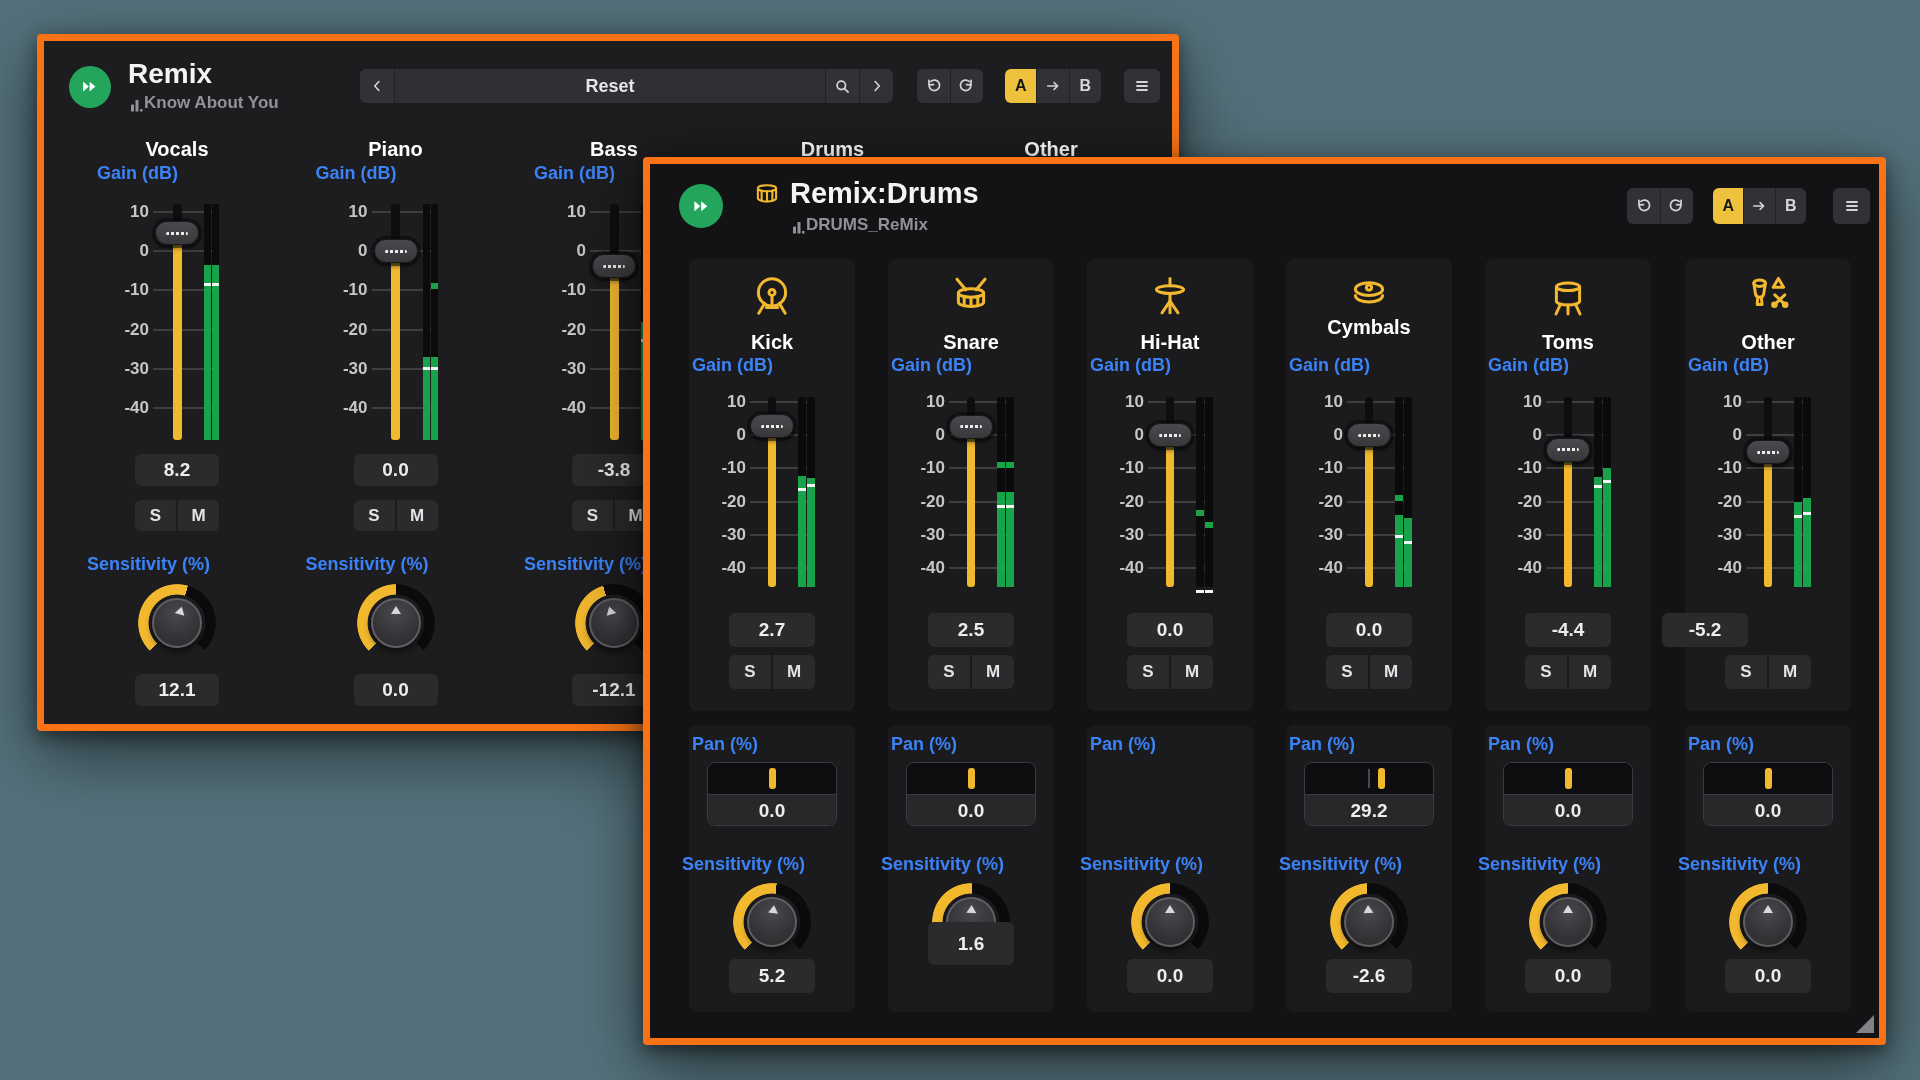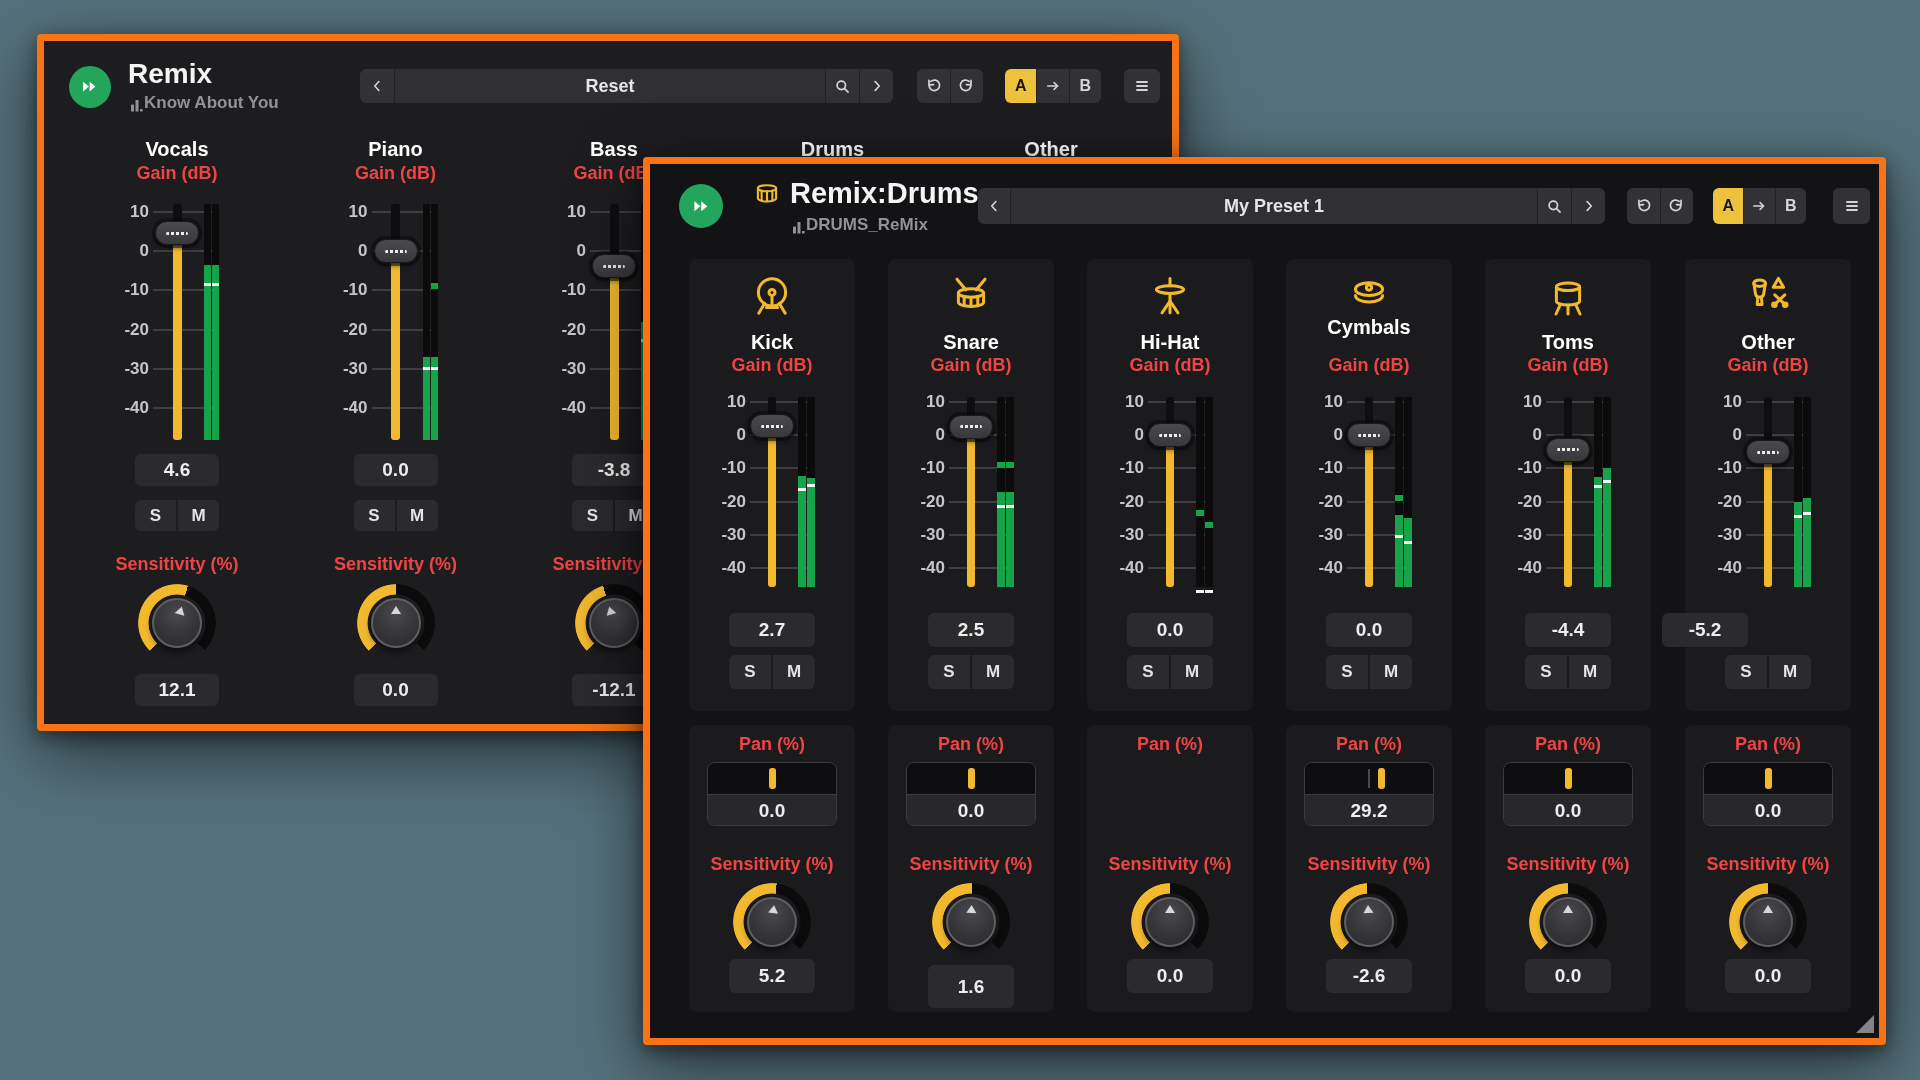--- a/index.html
+++ b/index.html
@@ -13,21 +13,21 @@
   .app-title{font-weight:bold;color:#f4f4f5;white-space:nowrap;}
   .app-sub{color:#929296;font-size:17px;font-weight:bold;display:flex;align-items:center;white-space:nowrap;}
   .tb-group{position:absolute;display:flex;background:#323236;border-radius:6px;overflow:hidden;}
   .tb-btn{display:flex;align-items:center;justify-content:center;color:#d6d6d8;}
   .tb-btn + .tb-btn, .tb-field + .tb-btn, .tb-btn + .tb-field{border-left:1px solid #222225;}
   .tb-field{flex:1;display:flex;align-items:center;justify-content:center;
             color:#e6e6e8;font-size:18px;font-weight:bold;background:#303034;}
   .tb-yellow{color:#161616 !important;font-weight:bold;}
   .ab-label{font-size:16px;font-weight:bold;}
   .ch-name{position:absolute;text-align:center;color:#ffffff;font-weight:bold;font-size:20px;}
-  .ch-sublabel{position:absolute;text-align:center;color:#ef4444;font-weight:bold;font-size:18px;}
+  .ch-sublabel{position:absolute;text-align:left;color:#3b82f6;font-weight:bold;font-size:18px;}
   .tick-label{position:absolute;text-align:right;color:#c6c6c8;font-weight:bold;font-size:17px;height:20px;line-height:20px;}
   .tick-line{position:absolute;height:2px;background:#3e3e41;}
   .fader-track{position:absolute;background:#0e0e10;border-radius:3px;}
   .fader-fill{position:absolute;border-radius:3px;}
   .fader-handle{position:absolute;border-radius:13px;background:linear-gradient(#4a4a4e,#38383b);
                 border:1px solid #19191b;box-shadow:0 0 0 3px rgba(8,8,9,.5), 0 3px 5px rgba(0,0,0,.5);
                 display:flex;align-items:center;justify-content:center;box-sizing:border-box;}
   .handle-dash{width:22px;height:3px;border-radius:2px;
                background:repeating-linear-gradient(90deg,#ececec 0 3px,rgba(0,0,0,0) 3px 5px);}
   .meter{position:absolute;background:#0b0b0c;border-radius:1px;}
@@ -165,21 +165,21 @@
         <div class="handle-dash"></div>
       </div>
       <div class="meter" style="left: 160px; top: 163px; width: 7px; height: 236px;">
         <div class="meter-seg" style="top: 60.92px; bottom: 0px; background: rgb(22, 163, 74);"></div>
         <div class="meter-seg" style="top: 78.56px; height: 3px; background: rgb(243, 243, 243);"></div>
       </div>
       <div class="meter" style="left: 168px; top: 163px; width: 7px; height: 236px;">
         <div class="meter-seg" style="top: 60.92px; bottom: 0px; background: rgb(22, 163, 74);"></div>
         <div class="meter-seg" style="top: 78.56px; height: 3px; background: rgb(243, 243, 243);"></div>
       </div>
-      <div class="value-box" style="left: 91px; top: 413px; width: 84px; height: 32px;">4.6</div>
+      <div class="value-box" style="left: 91px; top: 413px; width: 84px; height: 32px;">8.2</div>
       <div class="sm-wrap" style="left: 91px; top: 459px; width: 84px; height: 31px;">
         <div class="sm-btn">S</div>
         <div class="sm-btn">M</div>
       </div>
       <div class="ch-sublabel" style="left: 43px; top: 513px; width: 180px;">Sensitivity (%)</div>
       <div class="knob-wrap" style="left: 93px; top: 542px;">
         <div class="knob-arc" style="background: conic-gradient(from 225deg, rgb(242, 185, 47) 0deg, rgb(242, 185, 47) 151.335deg, rgb(11, 11, 12) 151.335deg, rgb(11, 11, 12) 270deg, rgba(0, 0, 0, 0) 270deg, rgba(0, 0, 0, 0) 360deg);"></div>
         <div class="knob">
           <div class="knob-rot" style="transform: rotate(16.335deg);">
             <div class="knob-tri"></div>
@@ -295,45 +295,20 @@
       </div>
       <div class="app-title abs" style="left: 140px; top: 13px; font-size: 29px;">Remix:Drums</div>
       <div class="app-sub abs" style="left: 142px; top: 51px;">
         <div style="width: 14px; height: 13px;"><svg width="14" height="13" viewBox="0 0 14 13" fill="#929296">
             <rect x="1" y="5.5" width="3" height="7" rx="0.6"></rect>
             <rect x="5.5" y="1" width="3" height="11.5" rx="0.6"></rect>
             <rect x="10" y="10" width="2.6" height="2.6" rx="0.5"></rect>
           </svg></div>
         <div>DRUMS_ReMix</div>
       </div>
-      <div class="tb-group" style="left: 328px; top: 24px; width: 627px; height: 36px;">
-        <div class="tb-btn" style="width: 32px;">
-          <div style="width: 18px; height: 18px; display: flex; align-items: center; justify-content: center;">
-            <svg width="100%" height="100%" viewBox="0 0 24 24" fill="none" stroke="#d4d4d6" stroke-width="2.2" stroke-linecap="round" stroke-linejoin="round">
-              <polyline points="14.5,6 9,12 14.5,18"></polyline>
-            </svg>
-          </div>
-        </div>
-        <div class="tb-field">My Preset 1</div>
-        <div class="tb-btn" style="width: 33px;">
-          <div style="width: 19px; height: 19px; display: flex; align-items: center; justify-content: center;">
-            <svg width="100%" height="100%" viewBox="0 0 24 24" fill="none" stroke="#d4d4d6" stroke-width="2.2" stroke-linecap="round" stroke-linejoin="round">
-              <circle cx="10.5" cy="10.5" r="5.3"></circle>
-              <line x1="14.6" y1="14.6" x2="19" y2="19"></line>
-            </svg>
-          </div>
-        </div>
-        <div class="tb-btn" style="width: 33px;">
-          <div style="width: 18px; height: 18px; display: flex; align-items: center; justify-content: center;">
-            <svg width="100%" height="100%" viewBox="0 0 24 24" fill="none" stroke="#d4d4d6" stroke-width="2.2" stroke-linecap="round" stroke-linejoin="round">
-              <polyline points="9.5,6 15,12 9.5,18"></polyline>
-            </svg>
-          </div>
-        </div>
-      </div>
       <div class="tb-group" style="left: 977px; top: 24px; width: 66px; height: 36px;">
         <div class="tb-btn" style="width: 33px;">
           <div style="width: 19px; height: 19px; display: flex; align-items: center; justify-content: center;">
             <svg width="100%" height="100%" viewBox="0 0 24 24" fill="none" stroke="#d4d4d6" stroke-width="2.2" stroke-linecap="round" stroke-linejoin="round">
               <path d="M6.5 10.2 a 6.6 6.6 0 1 0 2.2 -4.6"></path>
               <polyline points="6.2,4.4 6.4,10 12,9.6"></polyline>
             </svg>
           </div>
         </div>
         <div class="tb-btn" style="width: 33px;">
@@ -488,21 +463,21 @@
       </div>
       <div class="ch-sublabel" style="left: 231px; top: 690px; width: 180px;">Sensitivity (%)</div>
       <div class="knob-wrap" style="left: 281px; top: 718px;">
         <div class="knob-arc" style="background: conic-gradient(from 225deg, rgb(242, 185, 47) 0deg, rgb(242, 185, 47) 137.16deg, rgb(11, 11, 12) 137.16deg, rgb(11, 11, 12) 270deg, rgba(0, 0, 0, 0) 270deg, rgba(0, 0, 0, 0) 360deg);"></div>
         <div class="knob">
           <div class="knob-rot" style="transform: rotate(2.16deg);">
             <div class="knob-tri"></div>
           </div>
         </div>
       </div>
-      <div class="value-box" style="left: 278px; top: 801px; width: 86px; height: 43px;">1.6</div>
+      <div class="value-box" style="left: 278px; top: 758px; width: 86px; height: 43px;">1.6</div>
       <div class="card" style="left: 437px; top: 95px; width: 166px; height: 452px;"></div>
       <div class="card" style="left: 437px; top: 561px; width: 166px; height: 287px;"></div>
       <div style="position: absolute; left: 496px; top: 108px; width: 48px; height: 48px; display: flex; align-items: center; justify-content: center;">
         <svg width="100%" height="100%" viewBox="0 0 24 24" fill="none" stroke="#F2B92F" stroke-width="1.5" stroke-linecap="round" stroke-linejoin="round">
           <ellipse cx="12" cy="8.8" rx="6.8" ry="1.9"></ellipse>
           <line x1="12" y1="3.2" x2="12" y2="6.9"></line>
           <line x1="12" y1="10.7" x2="12" y2="14.6"></line>
           <line x1="12" y1="14.6" x2="8" y2="20.4"></line>
           <line x1="12" y1="14.6" x2="16" y2="20.4"></line>
           <line x1="12" y1="14.6" x2="12" y2="20.4"></line>

